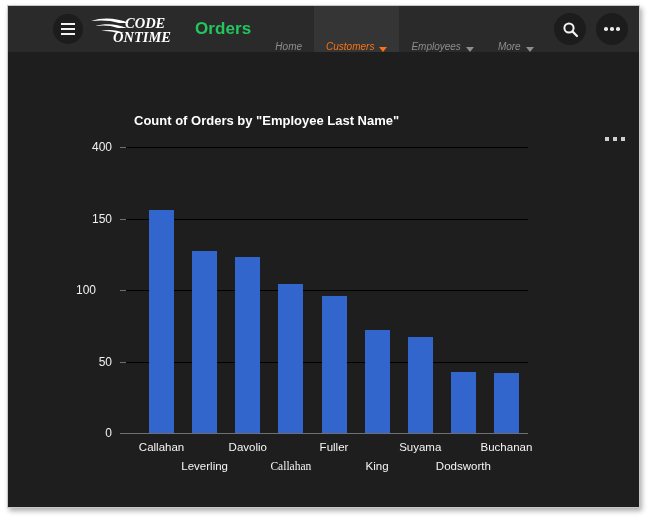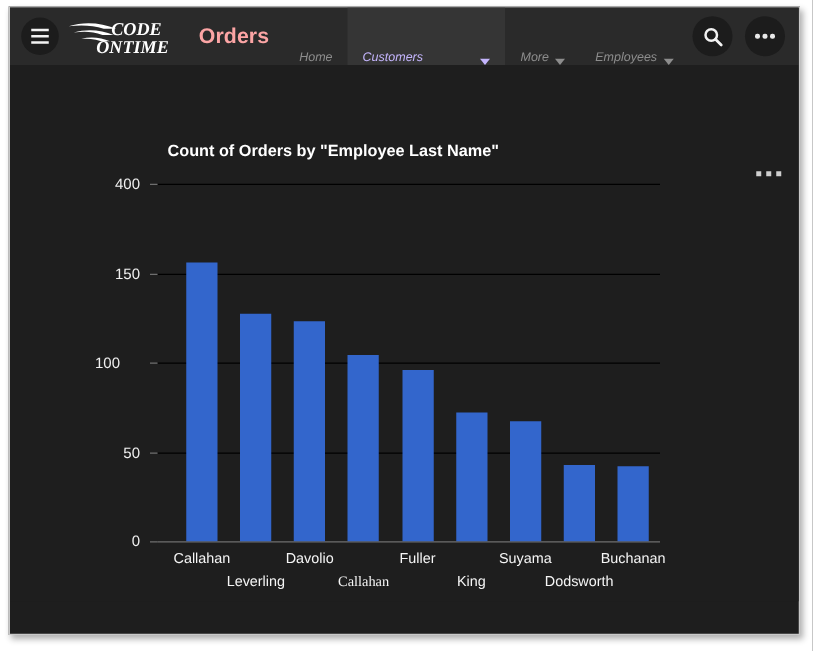--- a/index.html
+++ b/index.html
@@ -9,44 +9,44 @@
   #frame{
     position:absolute; left:7px; top:5px; width:633px; height:503px;
     background:#1e1e1e; border:1px solid #c8c8c8;
     box-shadow:2px 3px 5px rgba(0,0,0,.32);
     box-sizing:border-box; overflow:hidden;
   }
 
   
   #navbar{
     position:relative; height:46px; background:#2a2a2a;
-    display:flex; align-items:center; box-sizing:border-box;
+    display:flex; align-items:center; box-sizing:border-box;padding-left:36px;
   }
   #hamburger{
     width:30px;height:30px;border-radius:50%;background:#1c1c1c;
     margin-left:9px; display:flex;flex-direction:column;align-items:center;justify-content:center;
     cursor:pointer; flex:0 0 auto;
   }
   #hamburger i{display:block;width:14px;height:2px;background:#f2f2f2;margin:1.6px 0;}
 
   #logo{margin-left:6px;display:flex;align-items:center;flex:0 0 auto;}
   #logo svg{display:block;}
 
   .app-title{
-    color:#fca5a5;font-size:17px;font-weight:bold;margin-left:14px;
+    color:#22c55e;font-size:17px;font-weight:bold;margin-left:14px;
     letter-spacing:.1px; flex:0 0 auto; white-space:nowrap;
   }
 
   .navtab{
     height:46px;display:flex;align-items:flex-end;padding:0 12px;
     color:#8d8d8d;font-size:10px;white-space:nowrap;cursor:pointer;
     box-sizing:border-box;flex:0 0 auto;font-style:italic;
   }
   .navtab.first{margin-left:12px;}
-  .navtab.active{background:#353535;color:#c4b5fd;gap:41px;}
+  .navtab.active{background:#353535;color:#f97316;}
   .caret{
     display:inline-block;margin-left:5px;
     border-left:4px solid transparent;border-right:4px solid transparent;
     border-top:5px solid currentColor;
   }
 
   #nav-spacer{flex:1 1 auto;}
 
   .round-btn{
     width:32px;height:32px;border-radius:50%;background:#1c1c1c;
@@ -127,26 +127,26 @@
     <div class="navtab first">
       <span>Home</span>
     </div>
 
     <div class="navtab active">
       <span>Customers</span>
       <span class="caret"></span>
     </div>
 
     <div class="navtab">
+      <span>Employees</span>
+      <span class="caret"></span>
+    </div>
+
+    <div class="navtab">
       <span>More</span>
-      <span class="caret"></span>
-    </div>
-
-    <div class="navtab">
-      <span>Employees</span>
       <span class="caret"></span>
     </div>
 
     <div id="nav-spacer"></div>
 
     <div id="search-btn" class="round-btn">
       <svg width="17" height="17" viewBox="0 0 17 17">
         <circle cx="7" cy="7" r="4.6" fill="none" stroke="#f2f2f2" stroke-width="2"></circle>
         <line x1="10.4" y1="10.4" x2="15" y2="15" stroke="#f2f2f2" stroke-width="2.2" stroke-linecap="round"></line>
       </svg>

